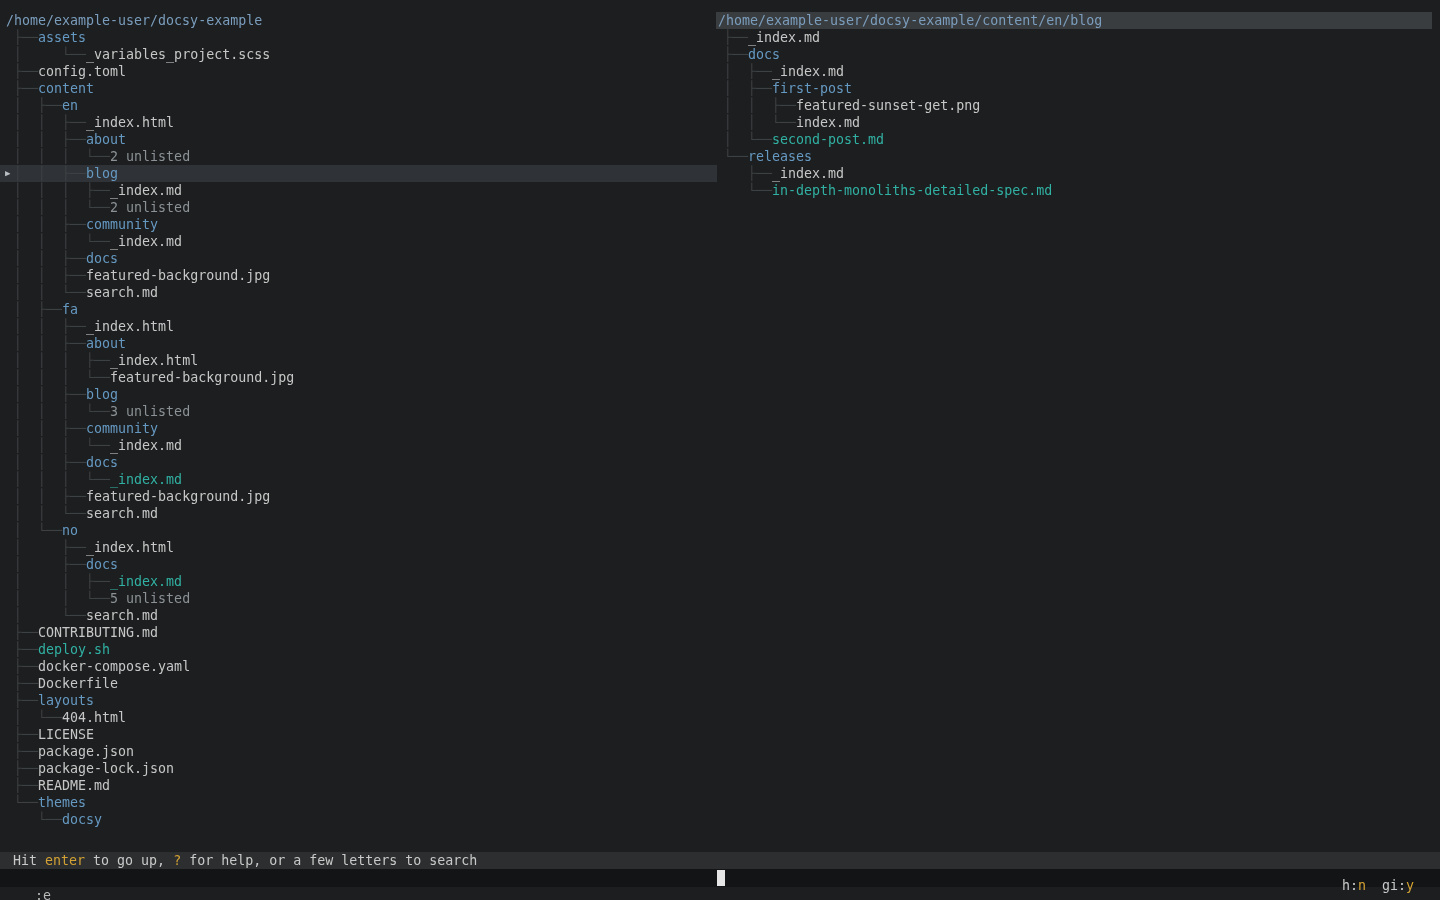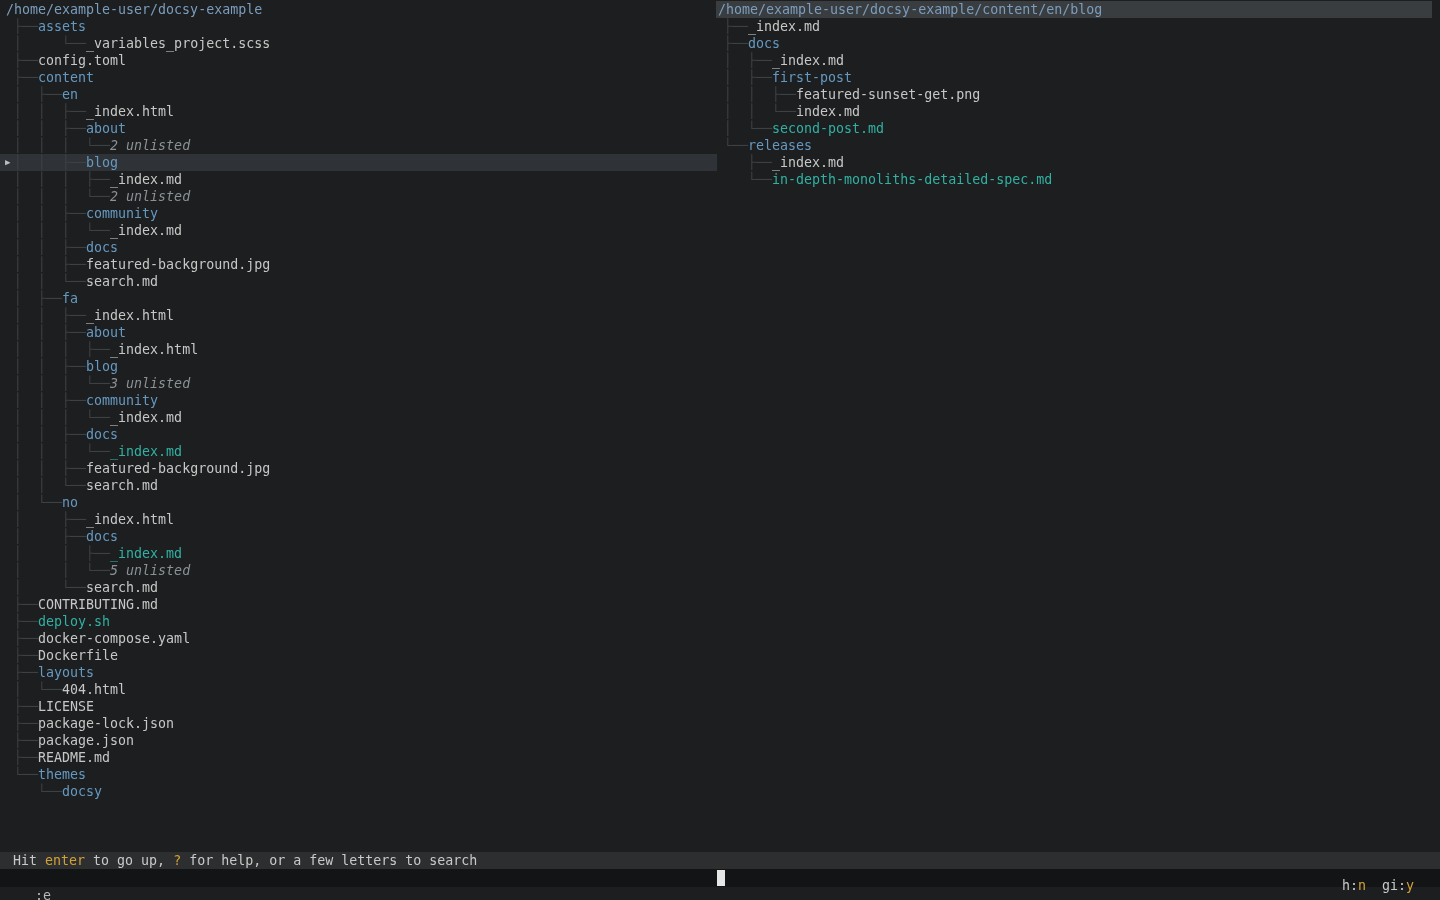--- a/index.html
+++ b/index.html
@@ -9,33 +9,33 @@
     --status-text:#c9c9c9; --accent:#d3a234; --input-bg:#121415;
     --input-text:#b8b8b8; --cursor:#e6e6e6; --arrow:#b9bfc4;
   }
   html,body{margin:0;padding:0}
   body{
     width:1440px;height:900px;overflow:hidden;position:relative;
     background:var(--background);
     font-family:"DejaVu Sans Mono",monospace;
     font-size:13.3px;color:var(--file);
   }
-  .panel{position:absolute;top:0;padding-top:1px}
+  .panel{position:absolute;top:0;padding-top:12px}
   .panel.left{left:0;width:717px}
   .panel.right{left:716px;width:716px}
   .panel-title{height:17px;line-height:17px;white-space:pre;color:var(--panel-title);padding-left:6px}
   .panel.right .panel-title{background:var(--right-title-bg);padding-left:2px}
   .row{height:17px;line-height:17px;white-space:pre;position:relative;padding-left:14px}
   .panel.right .row{padding-left:8px}
   .row.selected{background:var(--selected-bg)}
   .prefix{color:var(--tree-line)}
   .t-dir{color:var(--dir)}
   .t-file{color:var(--file)}
   .t-special{color:var(--special)}
-  .t-unlisted{color:var(--unlisted);font-style:italic}
+  .t-unlisted{color:var(--unlisted);}
   .sel-arrow{position:absolute;left:5px;top:0;color:var(--arrow);font-size:9px;line-height:17px}
   .status-bar{
     position:absolute;top:852px;left:0;width:1440px;height:28px;line-height:17px;
     background:var(--status-bg);color:var(--status-text);white-space:pre;
     padding-left:13px;box-sizing:border-box;
   }
   .accent{color:var(--accent)}
   .input-bar{
     position:absolute;top:869px;left:0;width:1440px;height:18px;line-height:18px;
     background:var(--input-bg);color:var(--input-text);white-space:pre;
@@ -67,20 +67,21 @@
         <div class="row"><span class="prefix">│  │  │  └──</span><span class="name t-unlisted">2 unlisted</span></div>
         <div class="row"><span class="prefix">│  │  ├──</span><span class="name t-dir">community</span></div>
         <div class="row"><span class="prefix">│  │  │  └──</span><span class="name t-file">_index.md</span></div>
         <div class="row"><span class="prefix">│  │  ├──</span><span class="name t-dir">docs</span></div>
         <div class="row"><span class="prefix">│  │  ├──</span><span class="name t-file">featured-background.jpg</span></div>
         <div class="row"><span class="prefix">│  │  └──</span><span class="name t-file">search.md</span></div>
         <div class="row"><span class="prefix">│  ├──</span><span class="name t-dir">fa</span></div>
         <div class="row"><span class="prefix">│  │  ├──</span><span class="name t-file">_index.html</span></div>
         <div class="row"><span class="prefix">│  │  ├──</span><span class="name t-dir">about</span></div>
         <div class="row"><span class="prefix">│  │  │  ├──</span><span class="name t-file">_index.html</span></div>
+        <div class="row"><span class="prefix">│  │  │  └──</span><span class="name t-file">featured-background.jpg</span></div>
         <div class="row"><span class="prefix">│  │  ├──</span><span class="name t-dir">blog</span></div>
         <div class="row"><span class="prefix">│  │  │  └──</span><span class="name t-unlisted">3 unlisted</span></div>
         <div class="row"><span class="prefix">│  │  ├──</span><span class="name t-dir">community</span></div>
         <div class="row"><span class="prefix">│  │  │  └──</span><span class="name t-file">_index.md</span></div>
         <div class="row"><span class="prefix">│  │  ├──</span><span class="name t-dir">docs</span></div>
         <div class="row"><span class="prefix">│  │  │  └──</span><span class="name t-special">_index.md</span></div>
         <div class="row"><span class="prefix">│  │  ├──</span><span class="name t-file">featured-background.jpg</span></div>
         <div class="row"><span class="prefix">│  │  └──</span><span class="name t-file">search.md</span></div>
         <div class="row"><span class="prefix">│  └──</span><span class="name t-dir">no</span></div>
         <div class="row"><span class="prefix">│     ├──</span><span class="name t-file">_index.html</span></div>
@@ -88,22 +89,22 @@
         <div class="row"><span class="prefix">│     │  ├──</span><span class="name t-special">_index.md</span></div>
         <div class="row"><span class="prefix">│     │  └──</span><span class="name t-unlisted">5 unlisted</span></div>
         <div class="row"><span class="prefix">│     └──</span><span class="name t-file">search.md</span></div>
         <div class="row"><span class="prefix">├──</span><span class="name t-file">CONTRIBUTING.md</span></div>
         <div class="row"><span class="prefix">├──</span><span class="name t-special">deploy.sh</span></div>
         <div class="row"><span class="prefix">├──</span><span class="name t-file">docker-compose.yaml</span></div>
         <div class="row"><span class="prefix">├──</span><span class="name t-file">Dockerfile</span></div>
         <div class="row"><span class="prefix">├──</span><span class="name t-dir">layouts</span></div>
         <div class="row"><span class="prefix">│  └──</span><span class="name t-file">404.html</span></div>
         <div class="row"><span class="prefix">├──</span><span class="name t-file">LICENSE</span></div>
+        <div class="row"><span class="prefix">├──</span><span class="name t-file">package.json</span></div>
         <div class="row"><span class="prefix">├──</span><span class="name t-file">package-lock.json</span></div>
-        <div class="row"><span class="prefix">├──</span><span class="name t-file">package.json</span></div>
         <div class="row"><span class="prefix">├──</span><span class="name t-file">README.md</span></div>
         <div class="row"><span class="prefix">└──</span><span class="name t-dir">themes</span></div>
         <div class="row"><span class="prefix">   └──</span><span class="name t-dir">docsy</span></div>
       </div>
   </section>
 
   <section class="panel right">
     <div class="panel-title">/home/example-user/docsy-example/content/en/blog</div>
     <div id="right-tree">
         <div class="row"><span class="prefix">├──</span><span class="name t-file">_index.md</span></div>

